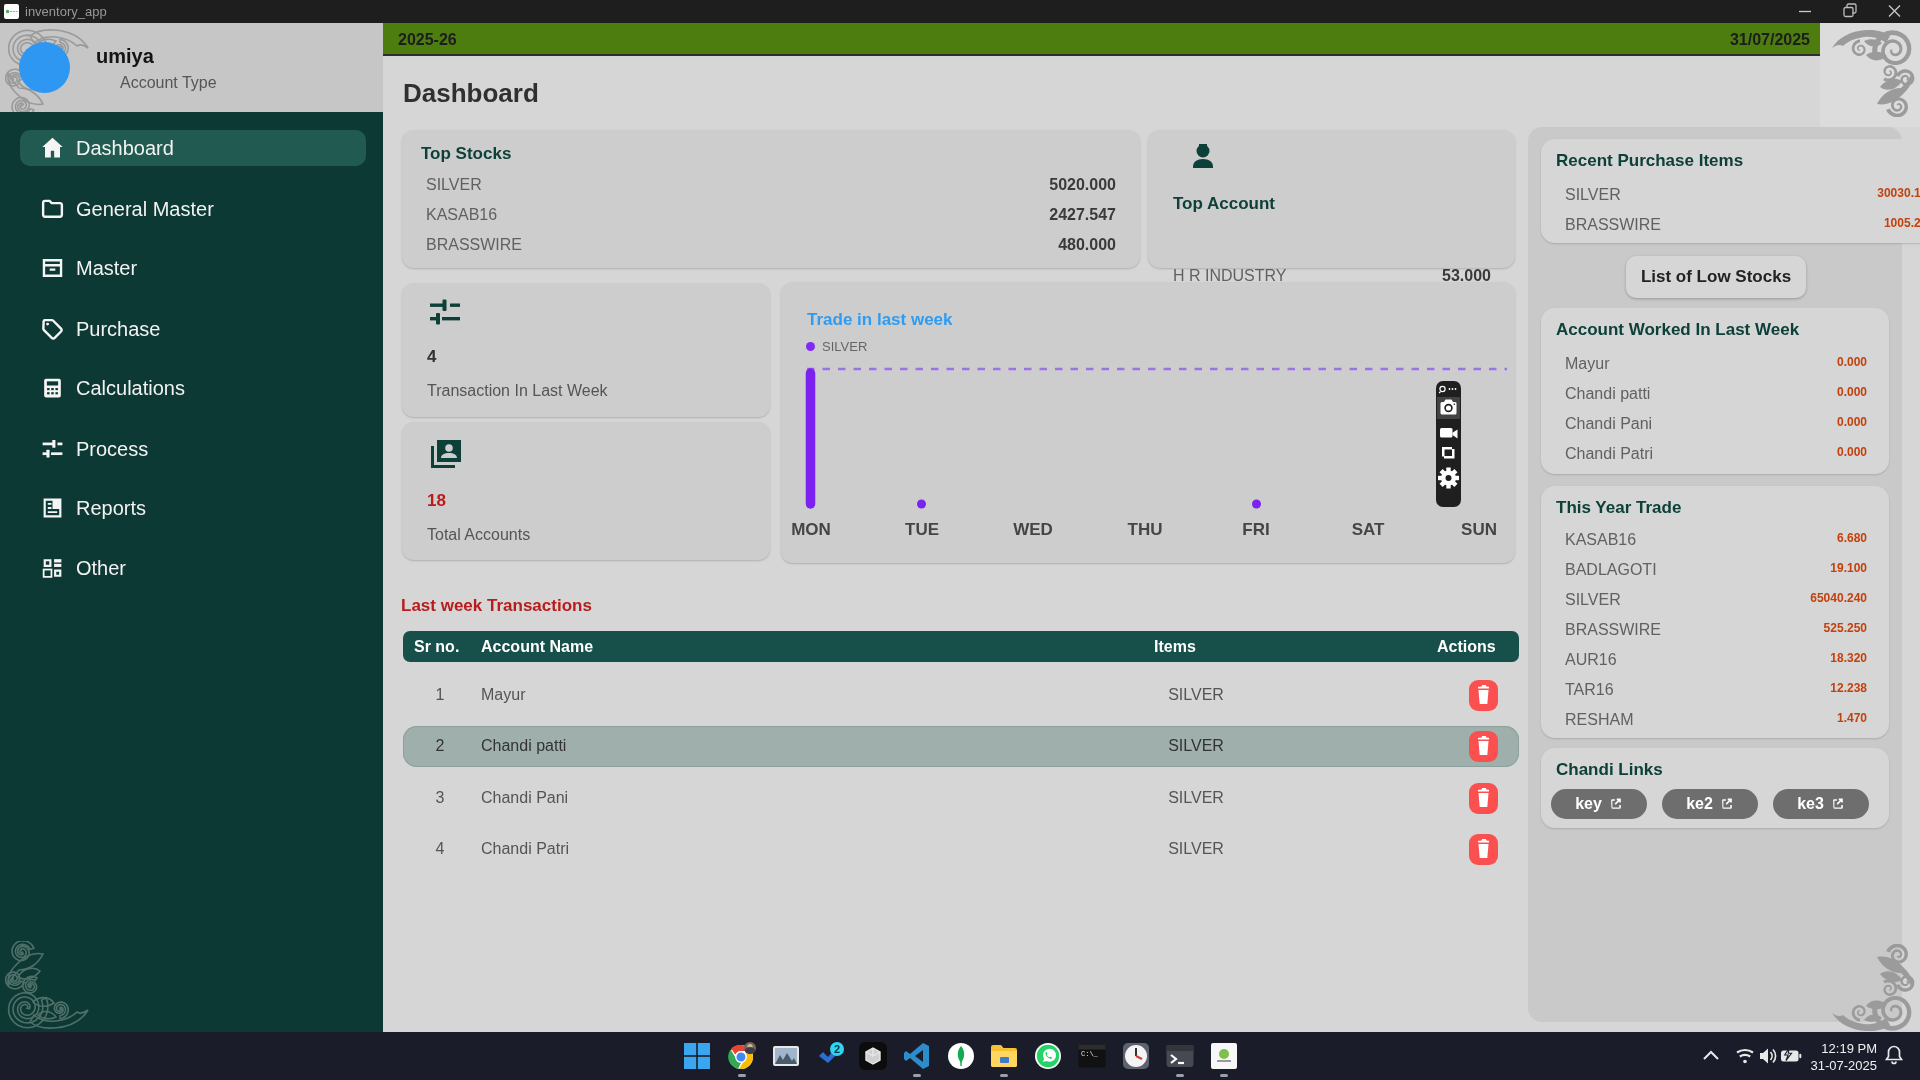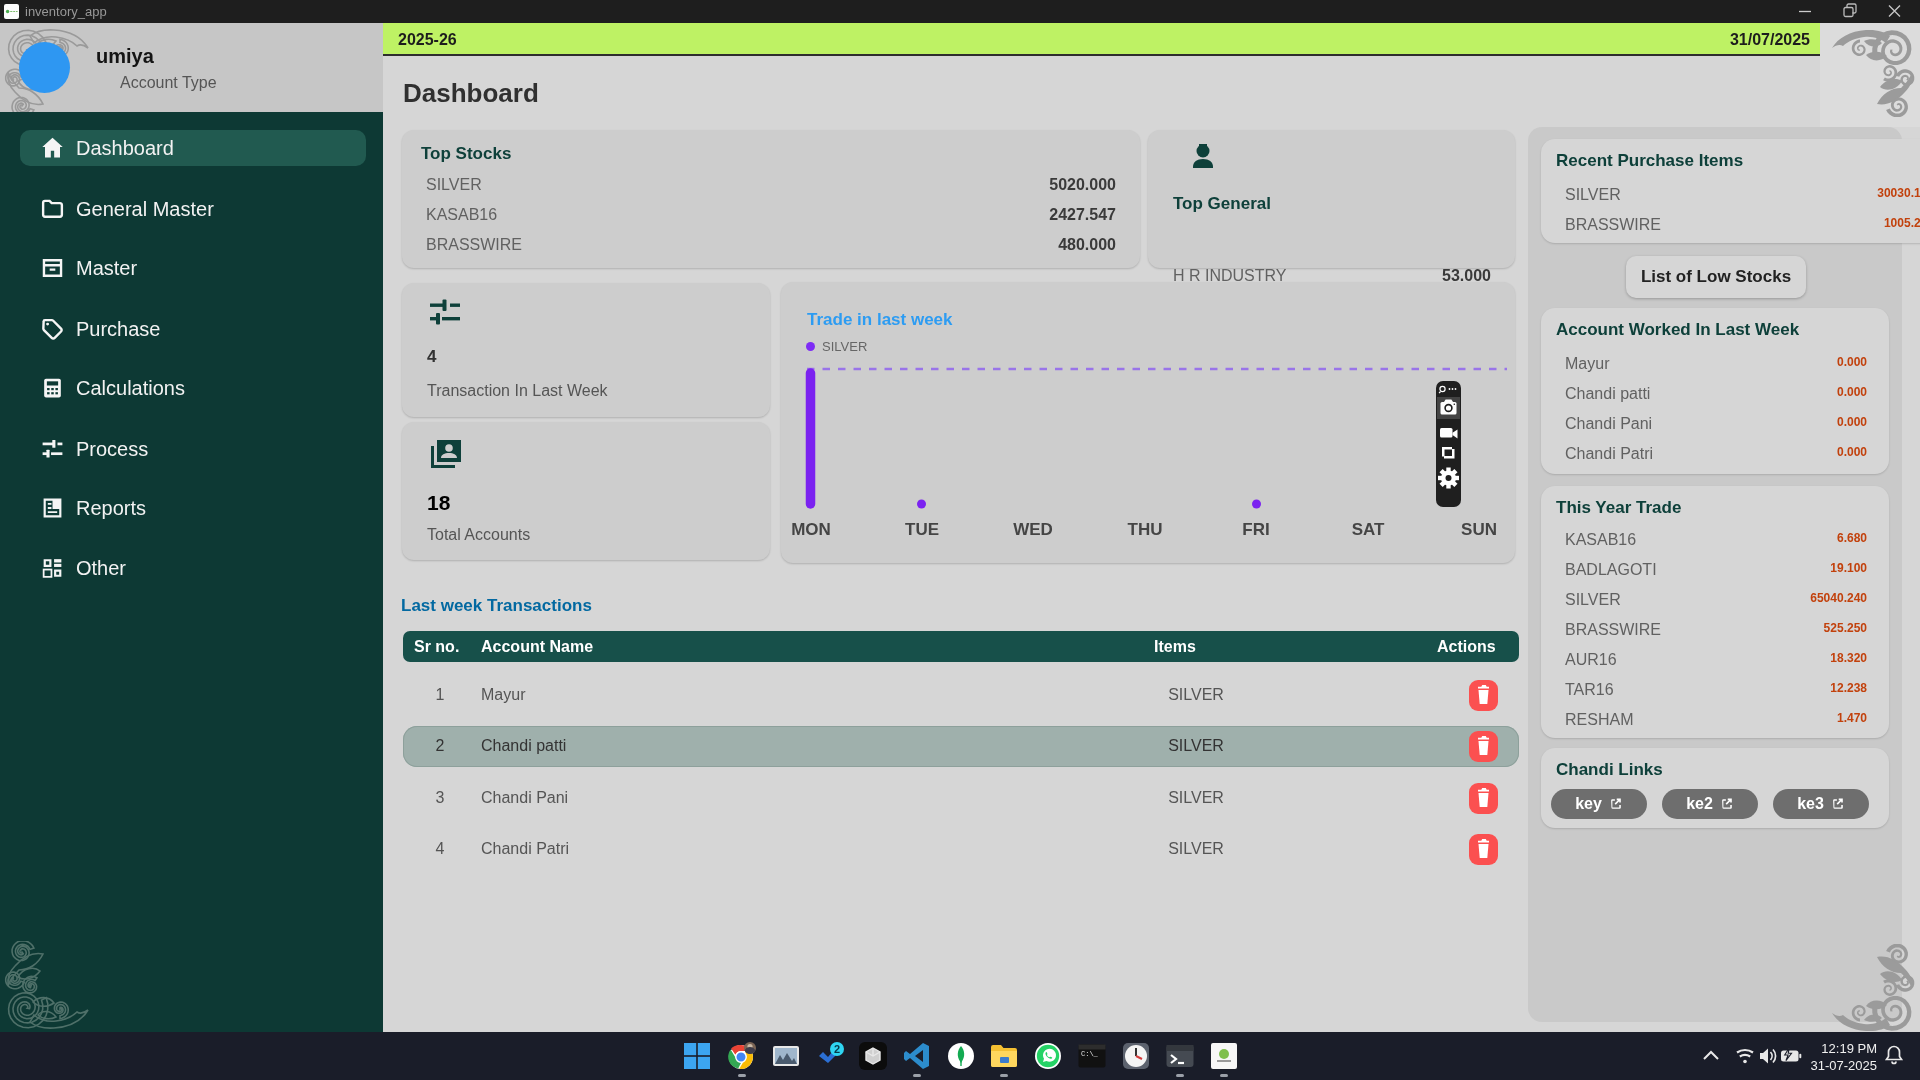--- a/index.html
+++ b/index.html
@@ -16,21 +16,21 @@
   #avatar { z-index:3; left:19px; top:19px; width:51px; height:51px; border-radius:50%; background:#2e97f2; }
   .pname { left:96px; top:45px; font-size:20px; font-weight:bold; color:#141414; }
   .ptype { left:96px; top:51px; font-size:16px; color:#555;margin-left:24px; }
 
   .mitem { left:20px; width:346px; height:36px; color:#f2f2f2; font-size:20px; }
   .mitem.active { background:#215a50; border-radius:10px; }
   .mitem .micon { position:absolute; left:20px; top:50%; transform:translateY(-50%); width:25px; height:25px; }
   .mitem .mlabel { position:absolute; left:56px; top:50%; transform:translateY(-50%); white-space:nowrap; }
 
   
-  #hdrbar { left:383px; top:23px; width:1437px; height:33px; background:#bef264; border-bottom:2px solid #2e2e2e; }
+  #hdrbar { left:383px; top:23px; width:1437px; height:33px; background:#4d7c0f; border-bottom:2px solid #2e2e2e; }
   #hdrbar .h1 { left:15px; top:8px; font-weight:bold; font-size:16px; color:#1d1d1d; }
   #hdrbar .h2 { left:0; right:26px; top:8px; text-align:center; font-weight:bold; font-size:16px; color:#1d1d1d; }
   #hdrbar .h3 { right:10px; top:8px; font-weight:bold; font-size:16px; color:#1d1d1d; }
   #toprightpane { left:1820px; top:23px; width:100px; height:104px; background:#dcdcdc; }
 
   
   .card { background:#cdcdcd; border-radius:12px; box-shadow:0 1px 2px rgba(0,0,0,0.18); }
   .ctitle { font-size:17px; font-weight:bold; color:#0e403a; }
   .crow { position:absolute; left:24px; right:24px; height:20px; }
   .crow .lbl { position:absolute; left:0; top:0; font-size:16px; color:#616161; }
@@ -193,21 +193,21 @@
 </div>
 
 <div class="abs card" style="left:1148px;top:130px;width:367px;height:138px;">
   <svg style="position:absolute;left:40px;top:12px;width:30px;height:32px;" viewBox="0 0 30 32">
       <g fill="#0e403a">
         <circle cx="15" cy="9" r="6.5"></circle>
         <path d="M15 17 c-6 0-10 3-10 7.5 V26 h20 v-1.5 c0-4.5-4-7.5-10-7.5 Z"></path>
         <rect x="11" y="2" width="8" height="5"></rect>
       </g>
     </svg>
-  <div class="ctitle" style="position:absolute;left:25px;top:64px;">Top General</div>
+  <div class="ctitle" style="position:absolute;left:25px;top:64px;">Top Account</div>
   <div class="crow" style="left:25px;top:101px;margin-top:36px;">
       <span class="lbl">H R INDUSTRY</span>
       <span class="val">53.000</span>
     </div>
 </div>
 
 <div class="abs card" style="left:402px;top:283px;width:368px;height:134px;">
   <svg style="position:absolute;left:26px;top:14px;width:34px;height:32px;" viewBox="0 0 34 32">
       <g fill="#0e403a">
         <rect x="2" y="6.5" width="14" height="3.4"></rect>
@@ -222,21 +222,21 @@
   <div style="position:absolute;left:25px;top:99px;font-size:16px;color:#555;">Transaction In Last Week</div>
 </div>
 
 <div class="abs card" style="left:402px;top:422px;width:368px;height:138px;">
   <svg style="position:absolute;left:26px;top:16px;width:36px;height:34px;" viewBox="0 0 36 34">
       <g fill="#0e403a">
         <path d="M3 8 v22 h24 v-3 H6 V8 Z"></path>
         <path d="M9 2 h24 v22 H9 Z M21 6.2 a3.8 3.8 0 1 0 0 7.6 a3.8 3.8 0 0 0 0-7.6 Z M13 20 c0-3.4 3.6-5 8-5 s8 1.6 8 5 Z" fill-rule="evenodd"></path>
       </g>
     </svg>
-  <div style="position:absolute;left:25px;top:69px;font-size:21px;font-weight:bold;color:#000000;">18</div>
+  <div style="position:absolute;left:25px;top:69px;font-size:17px;font-weight:bold;color:#b91c1c;">18</div>
   <div style="position:absolute;left:25px;top:104px;font-size:16px;color:#555;">Total Accounts</div>
 </div>
 
 <div id="chartcard" class="abs card"></div>
 <div class="abs" style="left:807px;top:310px;font-size:17px;font-weight:bold;color:#2d9cf2;">Trade in last week</div>
 <div class="abs" style="left:806px;top:342px;width:9px;height:9px;border-radius:50%;background:#7e2cf5;"></div>
 <div class="abs" style="left:822px;top:339px;font-size:13px;color:#666;">SILVER</div>
 <svg class="abs" style="left:781px;top:282px;width:734px;height:281px;" viewBox="0 0 734 281">
   <line x1="26" y1="87" x2="726" y2="87" stroke="#8d5ff0" stroke-width="2.4" stroke-dasharray="7.5 8" opacity="0.8"></line>
   <line x1="29.5" y1="91" x2="29.5" y2="222" stroke="#7b22f0" stroke-width="9.5" stroke-linecap="round"></line>
@@ -275,21 +275,21 @@
         <rect x="-10.5" y="-2.2" width="4" height="4.4"></rect>
         <rect x="6.5" y="-2.2" width="4" height="4.4"></rect>
        <rect x="-2.2" y="-10.5" width="4.4" height="4" transform="rotate(45)"></rect>
         <rect x="-2.2" y="6.5" width="4.4" height="4" transform="rotate(45)"></rect>
         <rect x="-10.5" y="-2.2" width="4" height="4.4" transform="rotate(45)"></rect>
         <rect x="6.5" y="-2.2" width="4" height="4.4" transform="rotate(45)"></rect>
       </g>
    </g>
 </svg>
 
-<div class="abs" style="left:401px;top:596px;font-size:17px;font-weight:bold;color:#0369a1;">Last week Transactions</div>
+<div class="abs" style="left:401px;top:596px;font-size:17px;font-weight:bold;color:#b91c1c;">Last week Transactions</div>
 <div class="abs" style="left:403px;top:631px;width:1116px;height:31px;background:#17504a;border-radius:7px;">
   <div class="th" style="left:11px;">Sr no.</div>
   <div class="th" style="left:78px;">Account Name</div>
   <div class="th" style="left:751px;">Items</div>
   <div class="th" style="left:1034px;">Actions</div>
 </div>
 <div class="abs trow" style="top:675px;">
   <div class="num">1</div>
     <div class="nam">Mayur</div>
     <div class="itm">SILVER</div>

